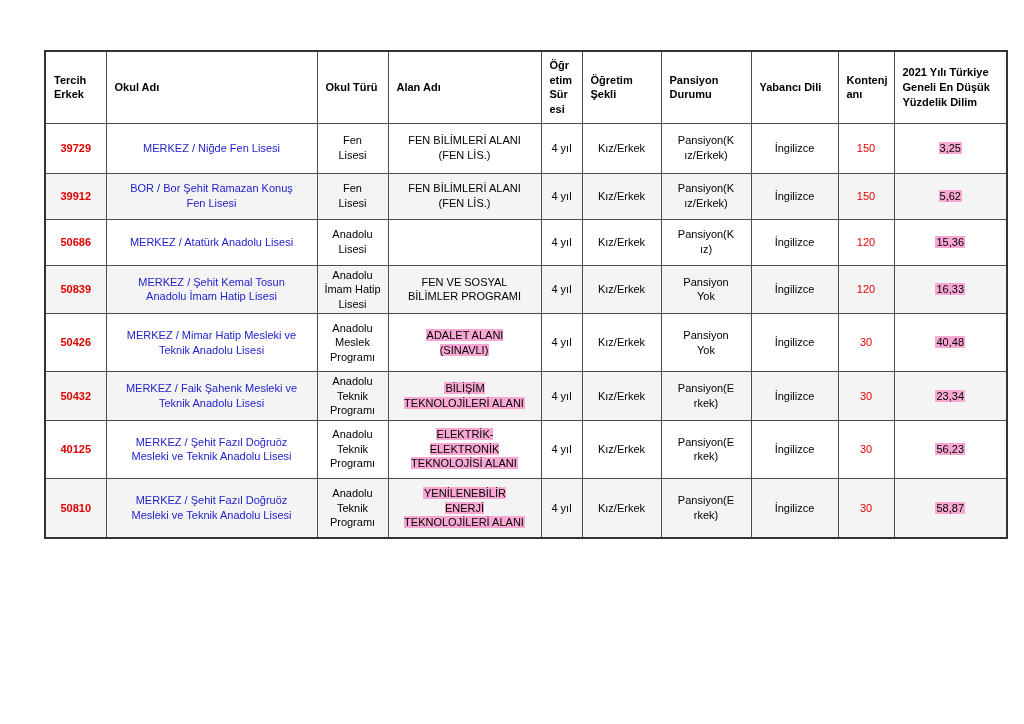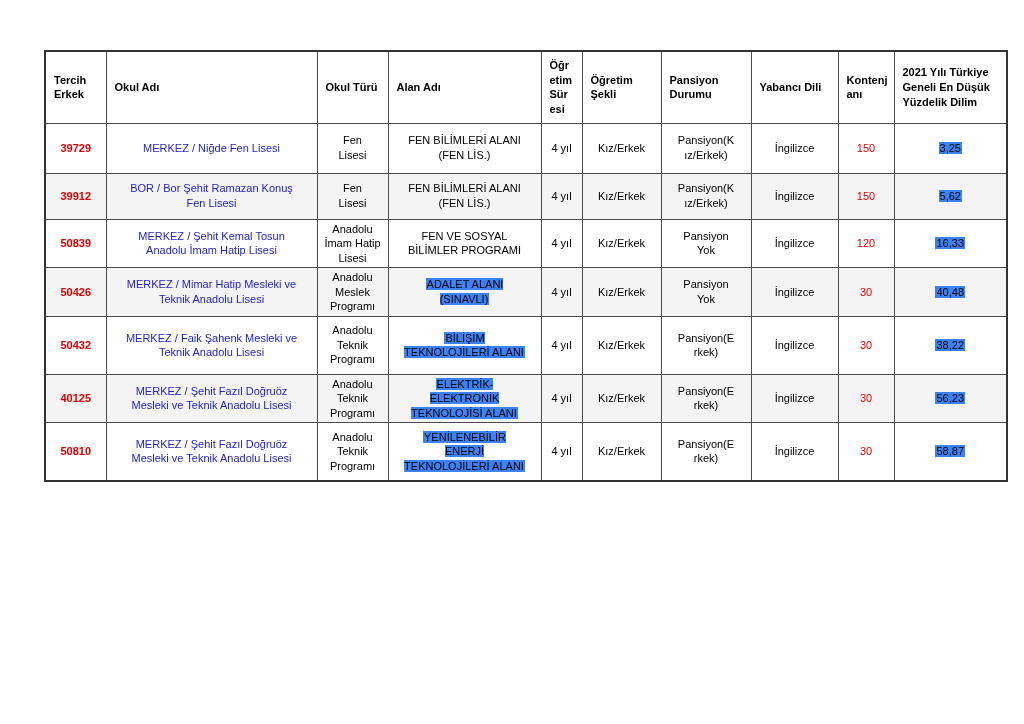--- a/index.html
+++ b/index.html
@@ -49,21 +49,21 @@
   tbody tr:nth-child(5)  { height: 58px; }
   tbody tr:nth-child(6)  { height: 46px; }
   tbody tr:nth-child(7)  { height: 58px; }
   tbody tr:nth-child(8)  { height: 60px; }
   tbody tr:nth-child(9)  { height: 62px; }
   tbody tr:nth-child(10) { height: 58px; }
   tbody tr:nth-child(even) td { background: #f4f4f4; }
   td.code  { color: #e00000; font-weight: bold; }
   td.school { color: #2222cc; }
   td.quota { color: #e00000; font-weight: normal; }
-  .hl { background: #3b82f6; padding: 0 1px; }
+  .hl { background: #f9a8d4; padding: 0 1px; }
 </style>
 </head>
 <body>
 
 <div class="page">
   <table class="pref-table">
     <colgroup>
       <col style="width:61px">
         <col style="width:211px">
         <col style="width:71px">
@@ -124,20 +124,34 @@
 (FEN LİS.)</span></td>
         <td>4 yıl</td>
         <td>Kız/Erkek</td>
         <td>Pansiyon(K
 ız/Erkek)</td>
         <td>İngilizce</td>
         <td class="quota">150</td>
         <td><span class="hl">5,62</span></td>
       </tr>
       <tr>
+        <td class="code">50686</td>
+        <td class="school">MERKEZ / Atatürk Anadolu Lisesi</td>
+        <td>Anadolu
+Lisesi</td>
+        <td><span></span></td>
+        <td>4 yıl</td>
+        <td>Kız/Erkek</td>
+        <td>Pansiyon(K
+ız)</td>
+        <td>İngilizce</td>
+        <td class="quota">120</td>
+        <td><span class="hl">15,36</span></td>
+      </tr>
+      <tr>
         <td class="code">50839</td>
         <td class="school">MERKEZ / Şehit Kemal Tosun
 Anadolu İmam Hatip Lisesi</td>
         <td>Anadolu
 İmam Hatip
 Lisesi</td>
         <td><span>FEN VE SOSYAL
 BİLİMLER PROGRAMI</span></td>
         <td>4 yıl</td>
         <td>Kız/Erkek</td>
@@ -172,21 +186,21 @@
 Teknik
 Programı</td>
         <td><span class="hl">BİLİŞİM
 TEKNOLOJİLERİ ALANI</span></td>
         <td>4 yıl</td>
         <td>Kız/Erkek</td>
         <td>Pansiyon(E
 rkek)</td>
         <td>İngilizce</td>
         <td class="quota">30</td>
-        <td><span class="hl">38,22</span></td>
+        <td><span class="hl">23,34</span></td>
       </tr>
       <tr>
         <td class="code">40125</td>
         <td class="school">MERKEZ / Şehit Fazıl Doğruöz
 Mesleki ve Teknik Anadolu Lisesi</td>
         <td>Anadolu
 Teknik
 Programı</td>
         <td><span class="hl">ELEKTRİK-
 ELEKTRONİK

